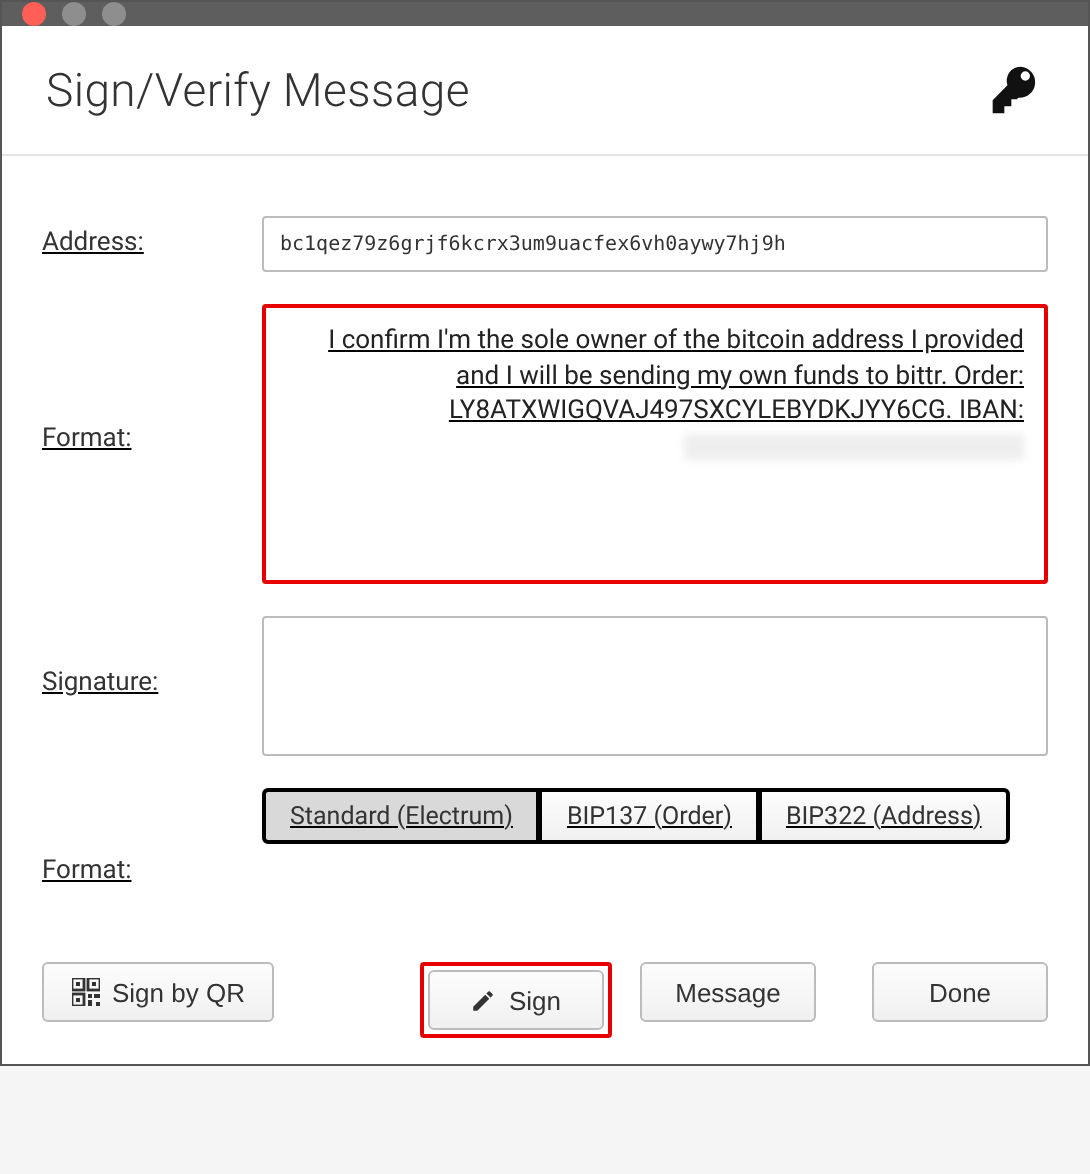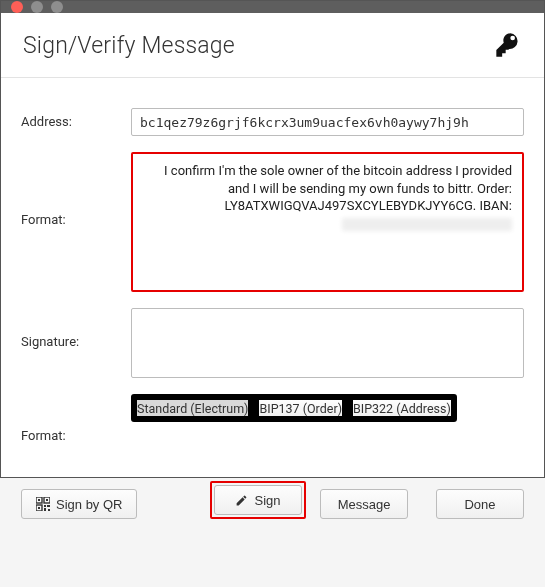--- a/index.html
+++ b/index.html
@@ -5,21 +5,21 @@
     * { box-sizing: border-box; margin: 0; padding: 0; }
     body {
       font-family: -apple-system, BlinkMacSystemFont, "Segoe UI", Roboto, Helvetica, Arial, sans-serif;
       background: #f5f5f5;
       width: 545px;
       height: 587px;
       overflow: hidden;
     }
     .window {
       width: 545px;
-      height: 478px;
+      height: 533px;
       background: #fff;
       border: 1px solid #555;
       display: flex;
       flex-direction: column;
     }
     .titlebar {
       height: 26px;
       background: #5e5e5e;
       display: flex;
       align-items: center;
@@ -41,20 +41,21 @@
       font-weight: 300;
       color: #333;
       letter-spacing: 0.2px;
     }
     .key-icon { width: 28px; height: 28px; }
     .content {
       flex: 1;
       padding: 30px 20px 12px 20px;
       display: flex;
       flex-direction: column;
+      text-decoration: underline;
     }
     .form-area { flex: 1; }
     .row {
       display: flex;
       align-items: flex-start;
       margin-bottom: 16px;
     }
     .row .label {
       width: 110px;
       font-size: 13px;
@@ -62,21 +63,21 @@
       padding-top: 6px;
     }
     .row .field { flex: 1; }
     input.tfield {
       width: 100%;
       height: 28px;
       border: 1px solid #bcbcbc;
       border-radius: 2px;
       background: #fff;
       font-family: "Menlo","Consolas",monospace;
-      font-size: 13px;
+      font-size: 10px;
       padding: 0 8px;
       color: #333;
     }
     .msgbox {
       width: 100%;
       height: 140px;
       border: 2px solid #e60000;
       border-radius: 2px;
       background: #fff;
       padding: 8px 10px;
@@ -100,35 +101,35 @@
       height: 70px;
       border: 1px solid #bcbcbc;
       border-radius: 2px;
       background: #fff;
     }
     .seg-group {
       display: flex;
     }
     .seg {
       height: 28px;
-      border: 6px solid #000000;
+      border: 2px solid #000000;
       background: linear-gradient(#fdfdfd,#f0f0f0);
       font-size: 12.5px;
       color: #333;
-      padding: 0 0;
+      padding: 0 12px;
       cursor: pointer;
       display: flex; align-items: center;
       margin-left: -1px;
     }
     .seg:first-child { border-top-left-radius: 3px; border-bottom-left-radius: 3px; margin-left: 0;}
     .seg:last-child { border-top-right-radius: 3px; border-bottom-right-radius: 3px; }
     .seg.selected { background: #d9d9d9; }
     .bottombar {
       display: flex;
-      align-items: flex-end;
+      align-items: flex-start;
       padding: 10px 20px 16px 20px;
     }
     .btn {
       height: 30px;
       border: 1px solid #bcbcbc;
       border-radius: 3px;
       background: linear-gradient(#fdfdfd,#f0f0f0);
       font-size: 13px;
       color: #333;
       padding: 0 14px;

